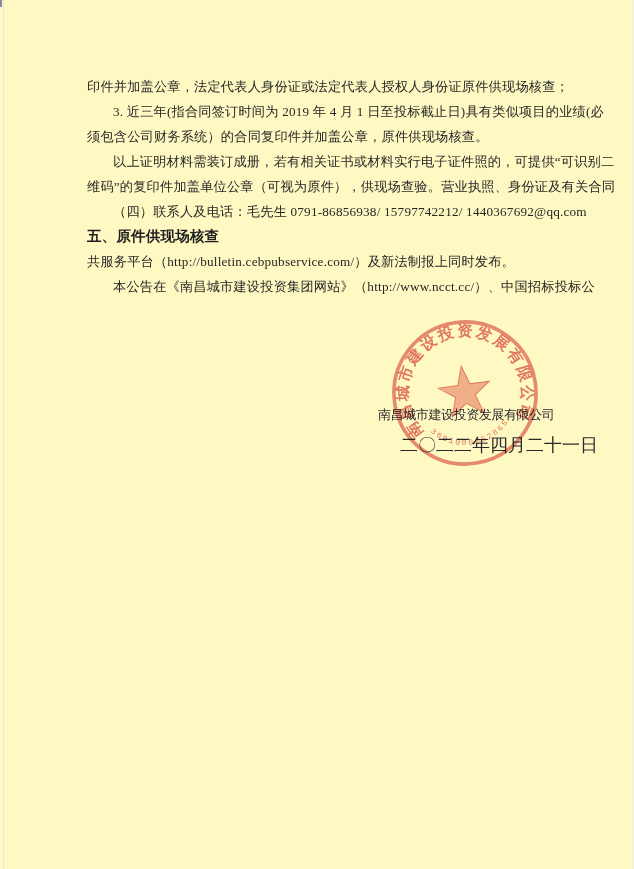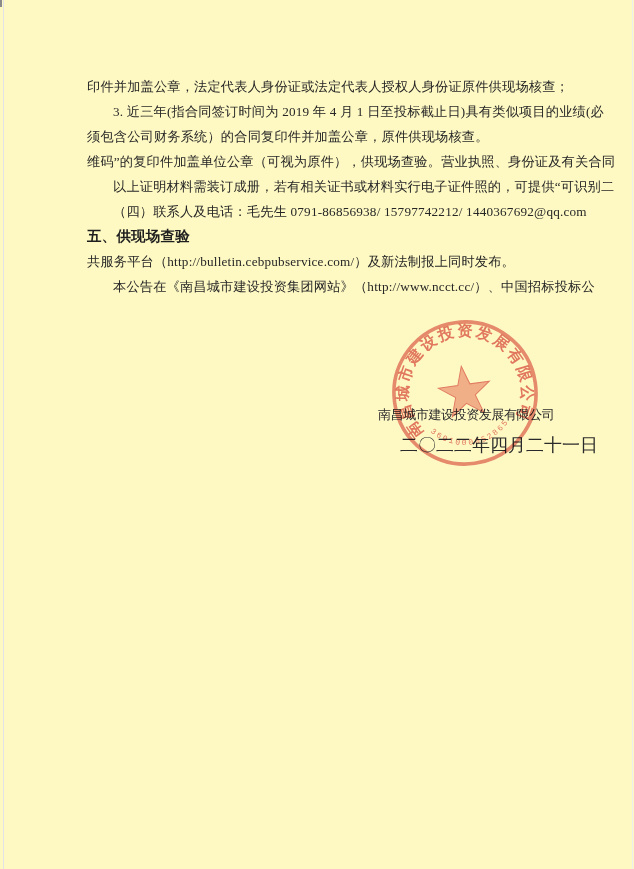--- a/index.html
+++ b/index.html
@@ -109,24 +109,24 @@
 <div class="page">
 
   <div class="edge edge-left"></div>
   <div class="edge edge-right"></div>
   <div class="corner-mark"></div>
 
   <div class="textblock">
     <div class="line">印件并加盖公章，法定代表人身份证或法定代表人授权人身份证原件供现场核查；</div>
     <div class="line indent">3. 近三年(指合同签订时间为 2019 年 4 月 1 日至投标截止日)具有类似项目的业绩(必</div>
     <div class="line">须包含公司财务系统）的合同复印件并加盖公章，原件供现场核查。</div>
+    <div class="line indent">以上证明材料需装订成册，若有相关证书或材料实行电子证件照的，可提供“可识别二</div>
     <div class="line">维码”的复印件加盖单位公章（可视为原件），供现场查验。营业执照、身份证及有关合同</div>
-    <div class="line indent">以上证明材料需装订成册，若有相关证书或材料实行电子证件照的，可提供“可识别二</div>
     <div class="line indent">（四）联系人及电话：毛先生  0791-86856938/ 15797742212/ 1440367692@qq.com</div>
-    <div class="line heading">五、供现场查验</div>
+    <div class="line heading">五、原件供现场核查</div>
     <div class="line">共服务平台（http://bulletin.cebpubservice.com/）及新法制报上同时发布。</div>
     <div class="line indent">本公告在《南昌城市建设投资集团网站》（http://www.ncct.cc/）、中国招标投标公</div>
   </div>
 
   <div class="sig-company">南昌城市建设投资发展有限公司</div>
   <div class="sig-date">二〇二二年四月二十一日</div>
 
   <div class="stamp">
     <svg width="154" height="154" viewBox="0 0 154 154">
       <defs>

